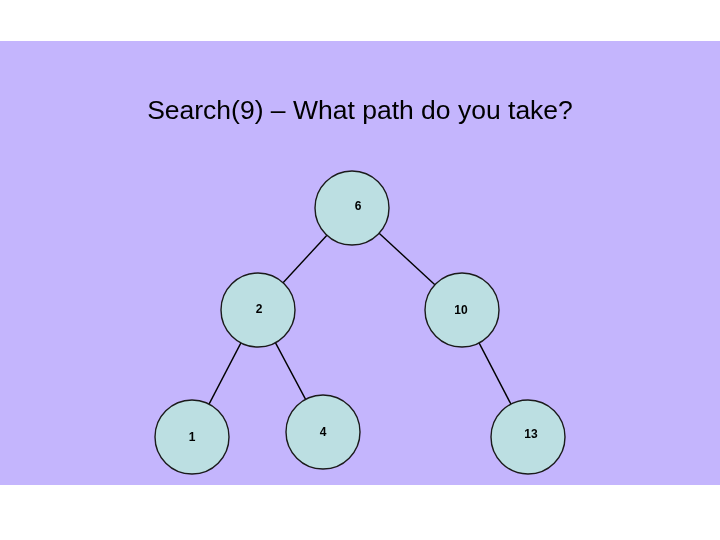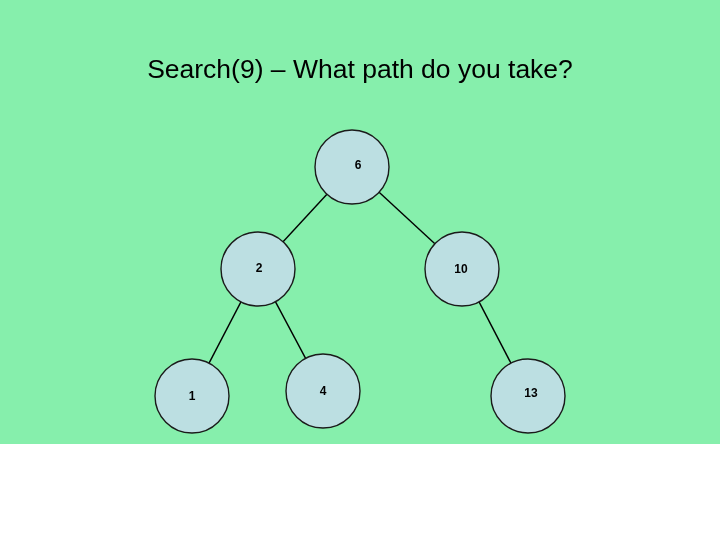--- a/index.html
+++ b/index.html
@@ -10,21 +10,22 @@
     width: 720px;
     height: 540px;
     background: #ffffff;
     font-family: "Liberation Sans", sans-serif;
     overflow: hidden;
   }
   #slide {
     position: relative;
     width: 720px;
     height: 444px;
-    background: #86efac;
+    background: #c4b5fd;
+    margin-top: 41px;
   }
   #slide-title {
     position: absolute;
     left: 0;
     top: 52px;
     width: 720px;
     text-align: center;
     font-size: 26.5px;
     line-height: 34px;
     color: #000000;

